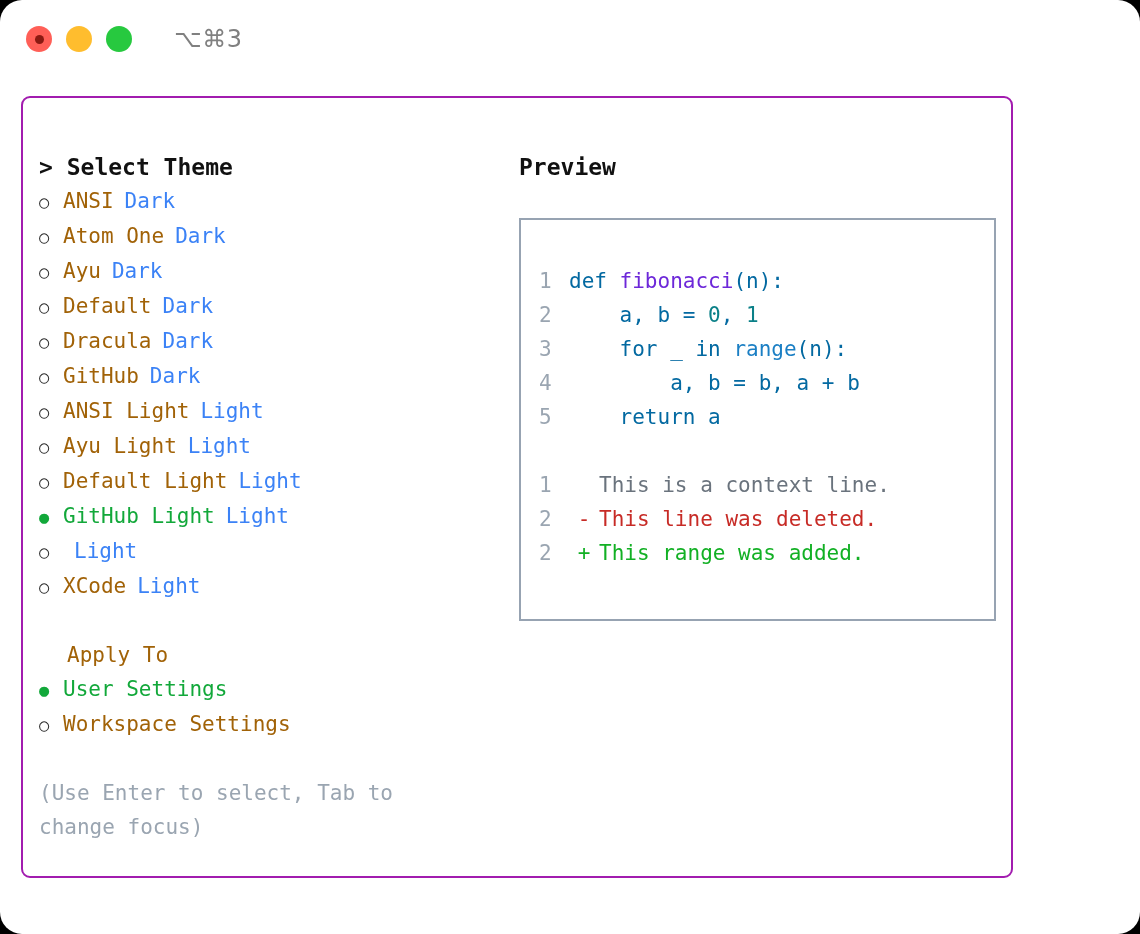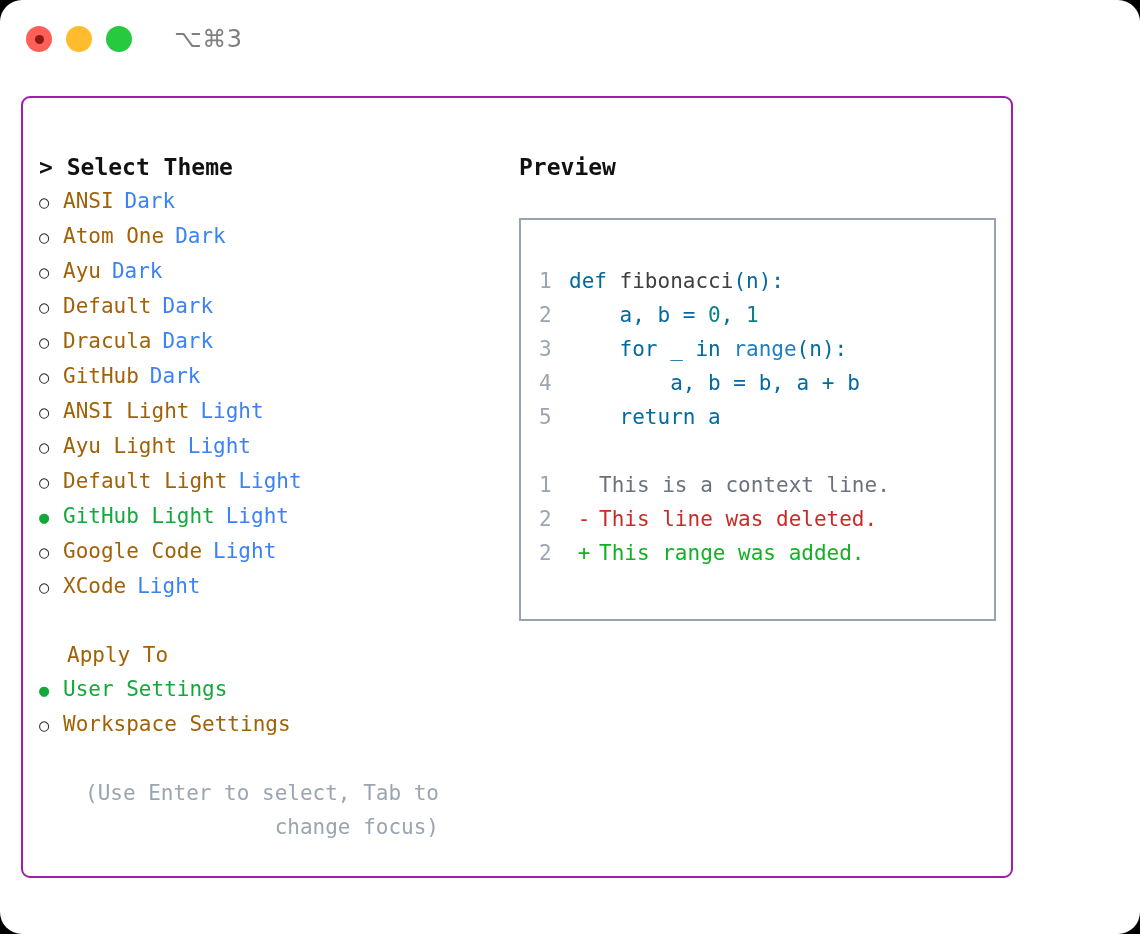--- a/index.html
+++ b/index.html
@@ -135,21 +135,20 @@
     padding-left: 28px;
     white-space: pre;
   }
 
   .hint {
     margin-top: 34px;
     color: #9aa5b1;
     font-size: 21px;
     line-height: 34px;
     width: 400px;
-    text-align: right;
   }
 
   
   .right-col {
     position: absolute;
     left: 479px;
     top: 52px;
     width: 490px;
     margin-left: 17px;
   }
@@ -177,21 +176,21 @@
   .code-text { color: #24292e; }
   .spacer-line { height: 34px; }
 
   .diff-line { display: flex; font-size: 21px; line-height: 34px; white-space: pre; }
   .diff-sign { width: 30px; flex: 0 0 30px; text-align: center; }
   .diff-ctx  { color: #6a737d; }
   .diff-ctx .diff-sign { color: #6a737d; }
   .diff-del  { color: #c72b26; }
   .diff-add  { color: #12b024; }
 
-  .tok-func { color: #404040; }
+  .tok-func { color: #6d28d9; }
   .tok-num  { color: #0b8088; }
   .tok-call { color: #1b7fc4; }
   .tok-plain { color: #0369a1; }
 </style>
 </head>
 <body>
 
 <div class="window">
 
   <div class="titlebar">
@@ -213,21 +212,21 @@
             <li class="opt"><span class="marker">○</span><span class="opt-label">ANSI</span><span class="opt-tag">Dark</span></li>
             <li class="opt"><span class="marker">○</span><span class="opt-label">Atom One</span><span class="opt-tag">Dark</span></li>
             <li class="opt"><span class="marker">○</span><span class="opt-label">Ayu</span><span class="opt-tag">Dark</span></li>
             <li class="opt"><span class="marker">○</span><span class="opt-label">Default</span><span class="opt-tag">Dark</span></li>
             <li class="opt"><span class="marker">○</span><span class="opt-label">Dracula</span><span class="opt-tag">Dark</span></li>
             <li class="opt"><span class="marker">○</span><span class="opt-label">GitHub</span><span class="opt-tag">Dark</span></li>
             <li class="opt"><span class="marker">○</span><span class="opt-label">ANSI Light</span><span class="opt-tag">Light</span></li>
             <li class="opt"><span class="marker">○</span><span class="opt-label">Ayu Light</span><span class="opt-tag">Light</span></li>
             <li class="opt"><span class="marker">○</span><span class="opt-label">Default Light</span><span class="opt-tag">Light</span></li>
             <li class="opt selected"><span class="marker">●</span><span class="opt-label">GitHub Light</span><span class="opt-tag">Light</span></li>
-            <li class="opt"><span class="marker">○</span><span class="opt-label">Google Code</span><span class="opt-tag">Light</span></li>
+            <li class="opt"><span class="marker">○</span><span class="opt-tag">Light</span></li>
             <li class="opt"><span class="marker">○</span><span class="opt-label">XCode</span><span class="opt-tag">Light</span></li>
           </ul>
 
         <div class="apply-block">
           <div class="apply-title">Apply To</div>
           <ul class="opt-list" id="apply-list">
               <li class="opt selected"><span class="marker">●</span><span class="opt-label">User Settings</span></li>
               <li class="opt"><span class="marker">○</span><span class="opt-label">Workspace Settings</span></li>
             </ul>
         </div>

